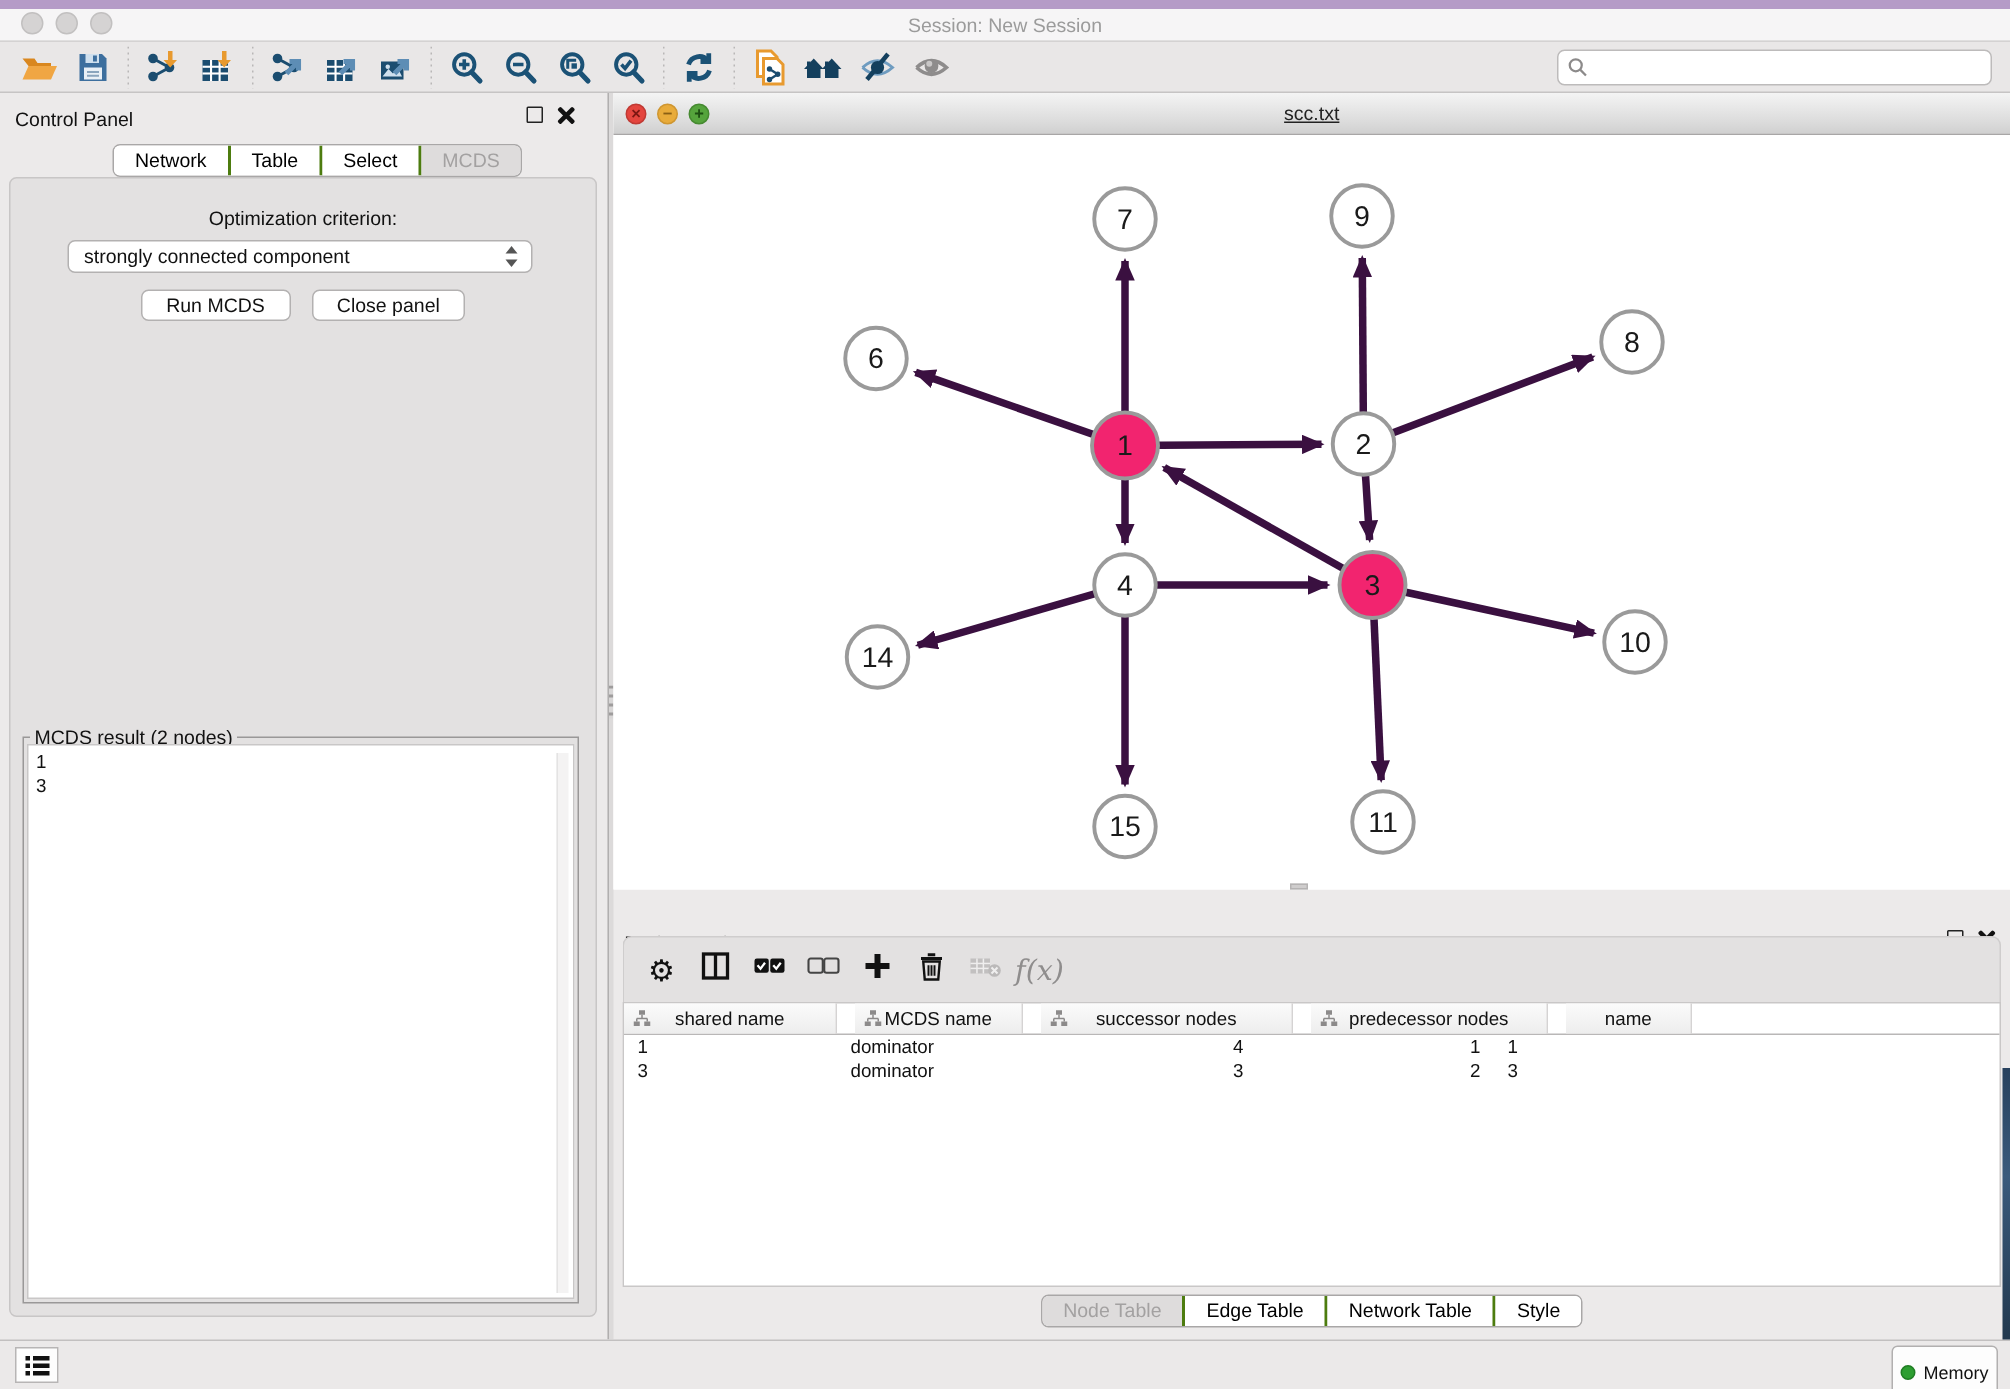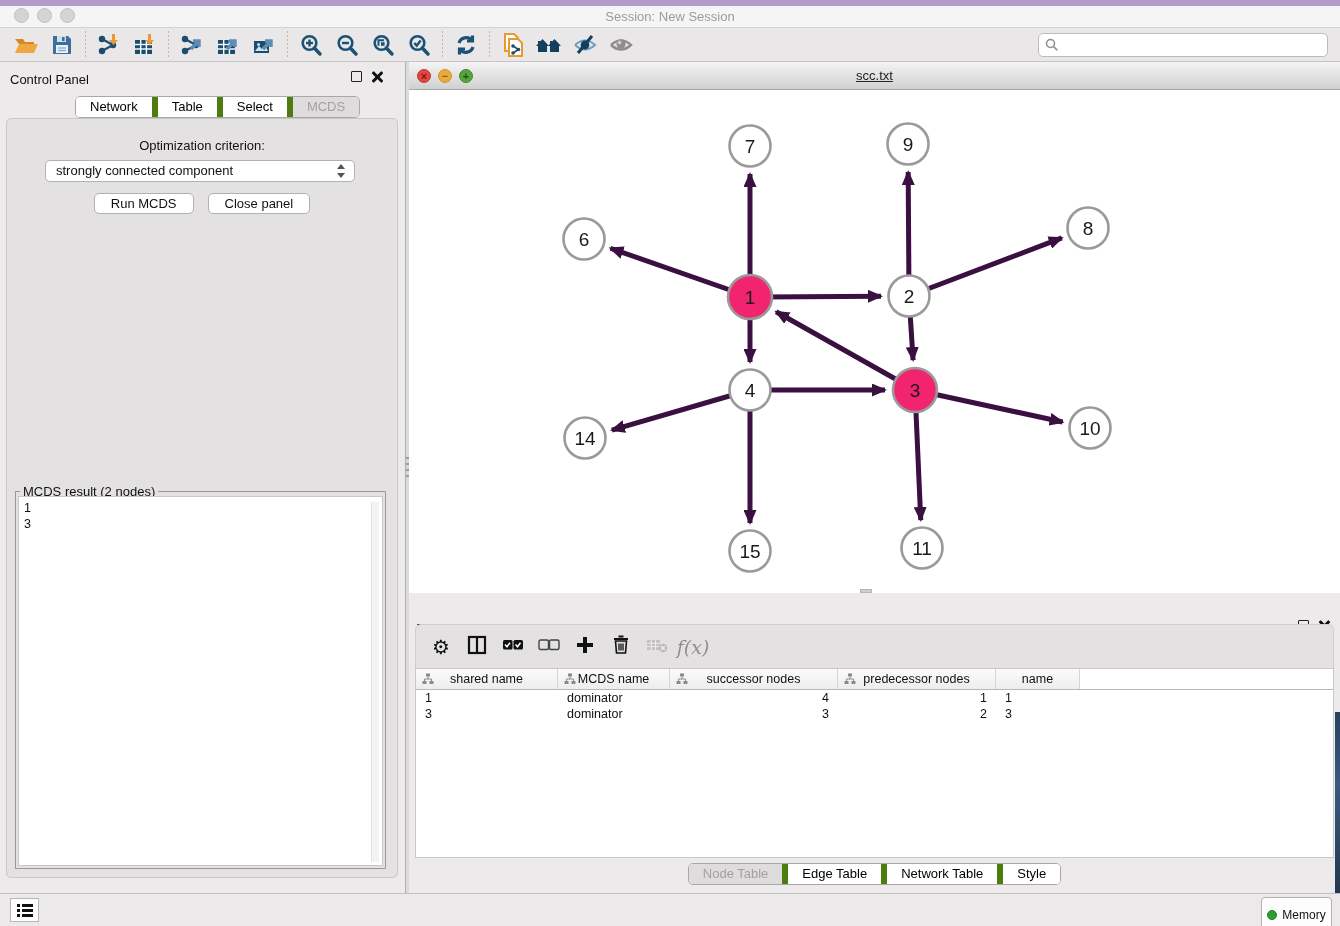--- a/index.html
+++ b/index.html
@@ -26,21 +26,21 @@
   .ctrl-header { left:0; top:62px; width:405px; height:32px; }
   .panel-title { font-size:13px; color:#111; position:absolute; left:10px; top:10px; }
   .panel-btns { position:absolute; top:9px; display:flex; gap:9px; }
   .ctrl-header .panel-btns { right:22px; }
   .float-box { width:11px; height:11px; border:1.6px solid #222; border-radius:1px; }
   .close-x { width:12px; height:12px; position:relative; }
   .close-x:before, .close-x:after { content:""; position:absolute; left:5px; top:-1px; width:3px; height:14px; background:#111; border-radius:1px; }
   .close-x:before { transform:rotate(45deg); } .close-x:after { transform:rotate(-45deg); }
 
   .seg-tabs { display:flex; border:1px solid #a9a7a7; border-radius:5px; overflow:hidden; background:#fff; height:22px; }
-  .seg-tab { font-size:13px; line-height:20px; padding:0 14px; color:#000; background:#fff; border-right:6px solid #4d7c0f; white-space:nowrap; }
+  .seg-tab { font-size:13px; line-height:20px; padding:0 14px; color:#000; background:#fff; border-right:2px solid #4d7c0f; white-space:nowrap; }
   .seg-tab:last-child { border-right:none; }
   .seg-tab.selected { background:#dedcdc; color:#a3a1a1; }
   .ctrl-tabs { left:75px; top:96px; }
 
   .ctrl-body { left:6px; top:118px; width:392px; height:760px; background:#e3e1e1; border:1px solid #c8c6c6; border-radius:5px; }
   .opt-label { position:absolute; left:0; top:19px; width:100%; text-align:center; font-size:13px; color:#111; }
   .criterion { position:absolute; left:38px; top:41px; width:310px; height:22px; background:#fff; border:1px solid #b3b1b1; border-radius:5px; font-size:13px; color:#111; line-height:20px; padding-left:10px; }
   .stepper { position:absolute; right:7px; top:2px; width:11px; height:16px; }
   .stepper:before, .stepper:after { content:""; position:absolute; left:1px; border-left:4.5px solid transparent; border-right:4.5px solid transparent; }
   .stepper:before { top:1px; border-bottom:5px solid #555; }
@@ -73,21 +73,21 @@
   .tbl-header { left:409px; top:594px; width:931px; height:30px;margin-top:19px; }
   .tbl-header .panel-title { left:8px; top:8px; }
   .tbl-header .panel-btns { right:10px; top:7px; }
   .tbl-toolbar { left:415px; top:624px; width:919px; height:44px; background:#e3e1e1; border:1px solid #cfcdcd; border-bottom:none; border-radius:6px 6px 0 0; display:flex; align-items:center; padding-left:10px; gap:6px; }
   .tt-btn { width:30px; height:32px; display:flex; align-items:center; justify-content:center; }
   .tt-btn .glyph { font-family:"DejaVu Sans", sans-serif; font-size:20px; color:#111; }
   .tt-btn.disabled svg, .tt-btn.disabled .glyph { opacity:0.45; }
   .fx-glyph { font-family:"DejaVu Serif", serif; font-style:italic; font-size:19px; color:#8f8d8d; }
 
   .tbl-wrap { left:415px; top:668px; width:919px; height:190px; background:#fff; border:1px solid #c9c7c7; }
-  .tbl-headrow { display:flex; height:21px; border-bottom:1px solid #b9b7b7; }
+  .tbl-headrow { display:flex; height:21px; border-bottom:1px solid #b9b7b7;gap:12px; }
   .tbl-hcell { background:linear-gradient(#fbfbfb,#ededed); border-right:1px solid #d5d3d3; display:flex; align-items:center; justify-content:center; gap:6px; font-size:12.5px; color:#111; position:relative; }
   .tbl-hcell .sort-ic { position:absolute; left:6px; top:4px; }
   .tbl-row { display:flex; height:16px; font-size:12.5px; color:#111; }
   .tbl-cell { padding:0 9px; line-height:16px; overflow:hidden; white-space:nowrap; }
   .al-r { text-align:right; }
 
   .tbl-tabs { left:409px; top:863px; width:931px; height:26px; display:flex; justify-content:center; }
 
   
   .statusbar { left:0; top:893px; width:1340px; height:33px; background:#ebe9e9; border-top:1px solid #c2c0c0; }

